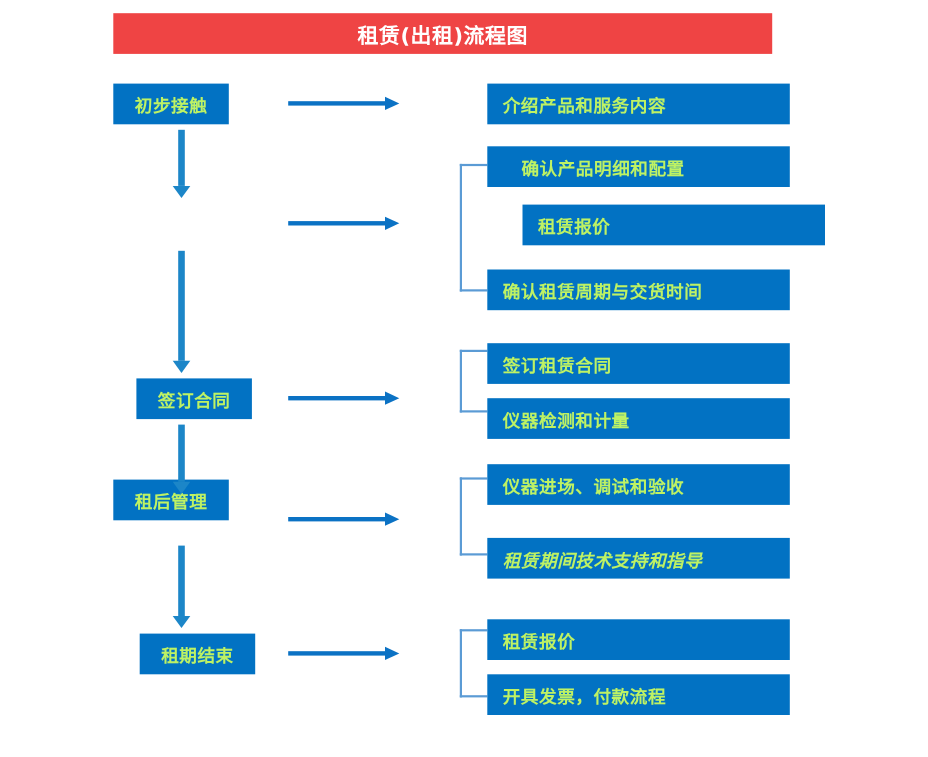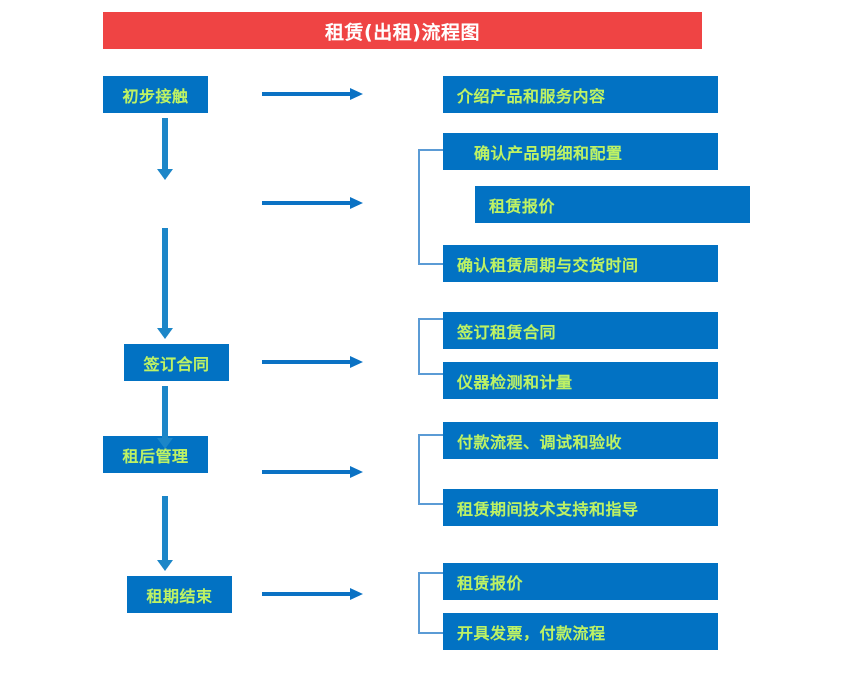--- a/index.html
+++ b/index.html
@@ -201,21 +201,21 @@
   <div class="box detail-box" style="top:133px;padding-left:31px;">确认产品明细和配置</div>
 
   <div class="box detail-box" style="top:186px;margin-left:32px;">租赁报价</div>
 
   <div class="box detail-box" style="top:245px;">确认租赁周期与交货时间</div>
 
   <div class="box detail-box" style="top:362px;">仪器检测和计量</div>
 
   <div class="box detail-box" style="top:312px;">签订租赁合同</div>
 
-  <div class="box detail-box" style="top:422px;">付款流程、调试和验收</div>
-
-  <div class="box detail-box" style="top:489px;">租赁期间技术支持和指导</div>
+  <div class="box detail-box" style="top:422px;">仪器进场、调试和验收</div>
+
+  <div class="box detail-box" style="top:489px;font-style:italic;">租赁期间技术支持和指导</div>
 
   <div class="box detail-box" style="top:563px;">租赁报价</div>
 
   <div class="box detail-box" style="top:613px;">开具发票，付款流程</div>
 
 </div>
 
 </body></html>

